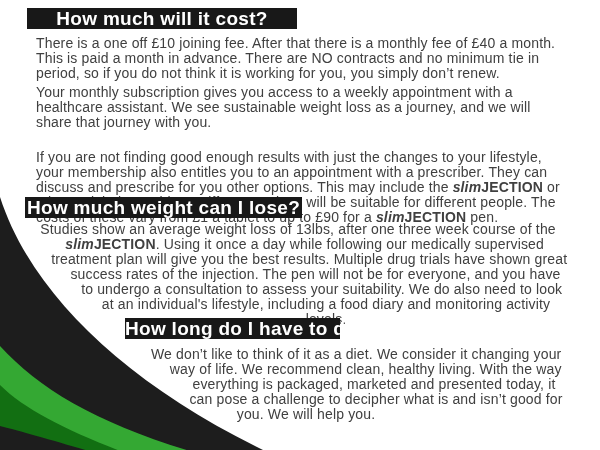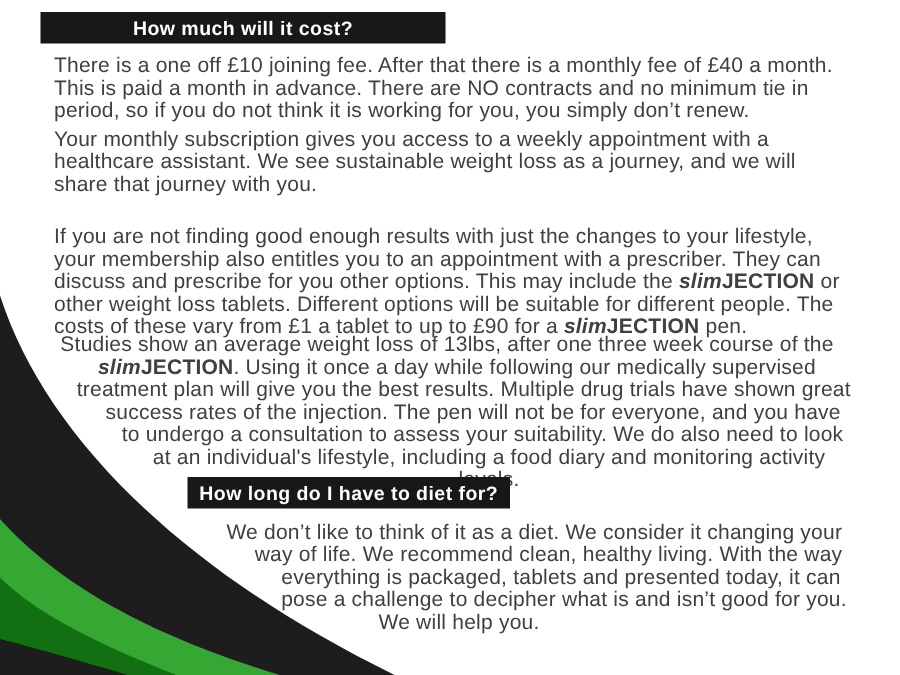--- a/index.html
+++ b/index.html
@@ -25,21 +25,21 @@
   .shape-bgreen { fill: var(--green-bright, #34a833); }
 
   
   .content { position: absolute; inset: 0; z-index: 1; }
 
   .banner {
     position: absolute;
     height: 21px; line-height: 21px;
     background: var(--banner-bg, #181818);
     color: var(--banner-text, #ffffff);
-    font-size: 13px; font-weight: 700;
+    font-size: 19px; font-weight: 700;
     text-align: center; letter-spacing: 0.3px;
     white-space: nowrap;
   }
   #banner-1 { left: 27px;  top: 8px;   width: 270px; }
   #banner-2 { left: 25px;  top: 197px; width: 277px; }
   #banner-3 { left: 125px; top: 318px; width: 215px; }
 
   .para {
     position: absolute;
     font-size: 14px; line-height: 15px;
@@ -81,25 +81,26 @@
   <div class="content">
 
     <div class="banner" id="banner-1">How much will it cost?</div>
 
     <div class="para" id="para-1"><span>There is a one off £10 joining fee. After that there is a monthly fee of £40 a month. This is paid a month in advance. There are NO contracts and no minimum tie in period, so if you do not think it is working for you, you simply don’t renew.</span></div>
 
     <div class="para" id="para-2"><span>Your monthly subscription gives you access to a weekly appointment with a healthcare assistant. We see sustainable weight loss as a journey, and we will share that journey with you.</span></div>
 
     <div class="para" id="para-3"><span>If you are not finding good enough results with just the changes to your lifestyle, your membership also entitles you to an appointment with a prescriber. They can discuss and prescribe for you other options. This may include the </span><span class="seg-bi">slim</span><span class="seg-b">JECTION</span><span> or other weight loss tablets. Different options will be suitable for different people. The costs of these vary from £1 a tablet to up to £90 for a </span><span class="seg-bi">slim</span><span class="seg-b">JECTION</span><span> pen.</span></div>
 
+    <div class="banner" id="banner-2">How much weight can I lose?</div>
 
     <div class="para" id="para-4">
       <span class="wedge-float-2"></span><span><span>Studies show an average weight loss of 13lbs, after one three week course of the </span><span class="seg-bi">slim</span><span class="seg-b">JECTION</span><span>. Using it once a day while following our medically supervised treatment plan will give you the best results. Multiple drug trials have shown great success rates of the injection. The pen will not be for everyone, and you have to undergo a consultation to assess your suitability. We do also need to look at an individual's lifestyle, including a food diary and monitoring activity levels.</span></span>
     </div>
 
     <div class="banner" id="banner-3">How long do I have to diet for?</div>
 
     <div class="para" id="para-5">
-      <span class="wedge-float-3"></span><span><span>We don’t like to think of it as a diet. We consider it changing your way of life. We recommend clean, healthy living. With the way everything is packaged, tablets and presented today, it can pose a challenge to decipher what is and isn’t good for you. We will help you.</span></span>
+      <span class="wedge-float-3"></span><span><span>We don’t like to think of it as a diet. We consider it changing your way of life. We recommend clean, healthy living. With the way everything is packaged, marketed and presented today, it can pose a challenge to decipher what is and isn’t good for you. We will help you.</span></span>
     </div>
 
   </div>
 </div>
 
 </body></html>

